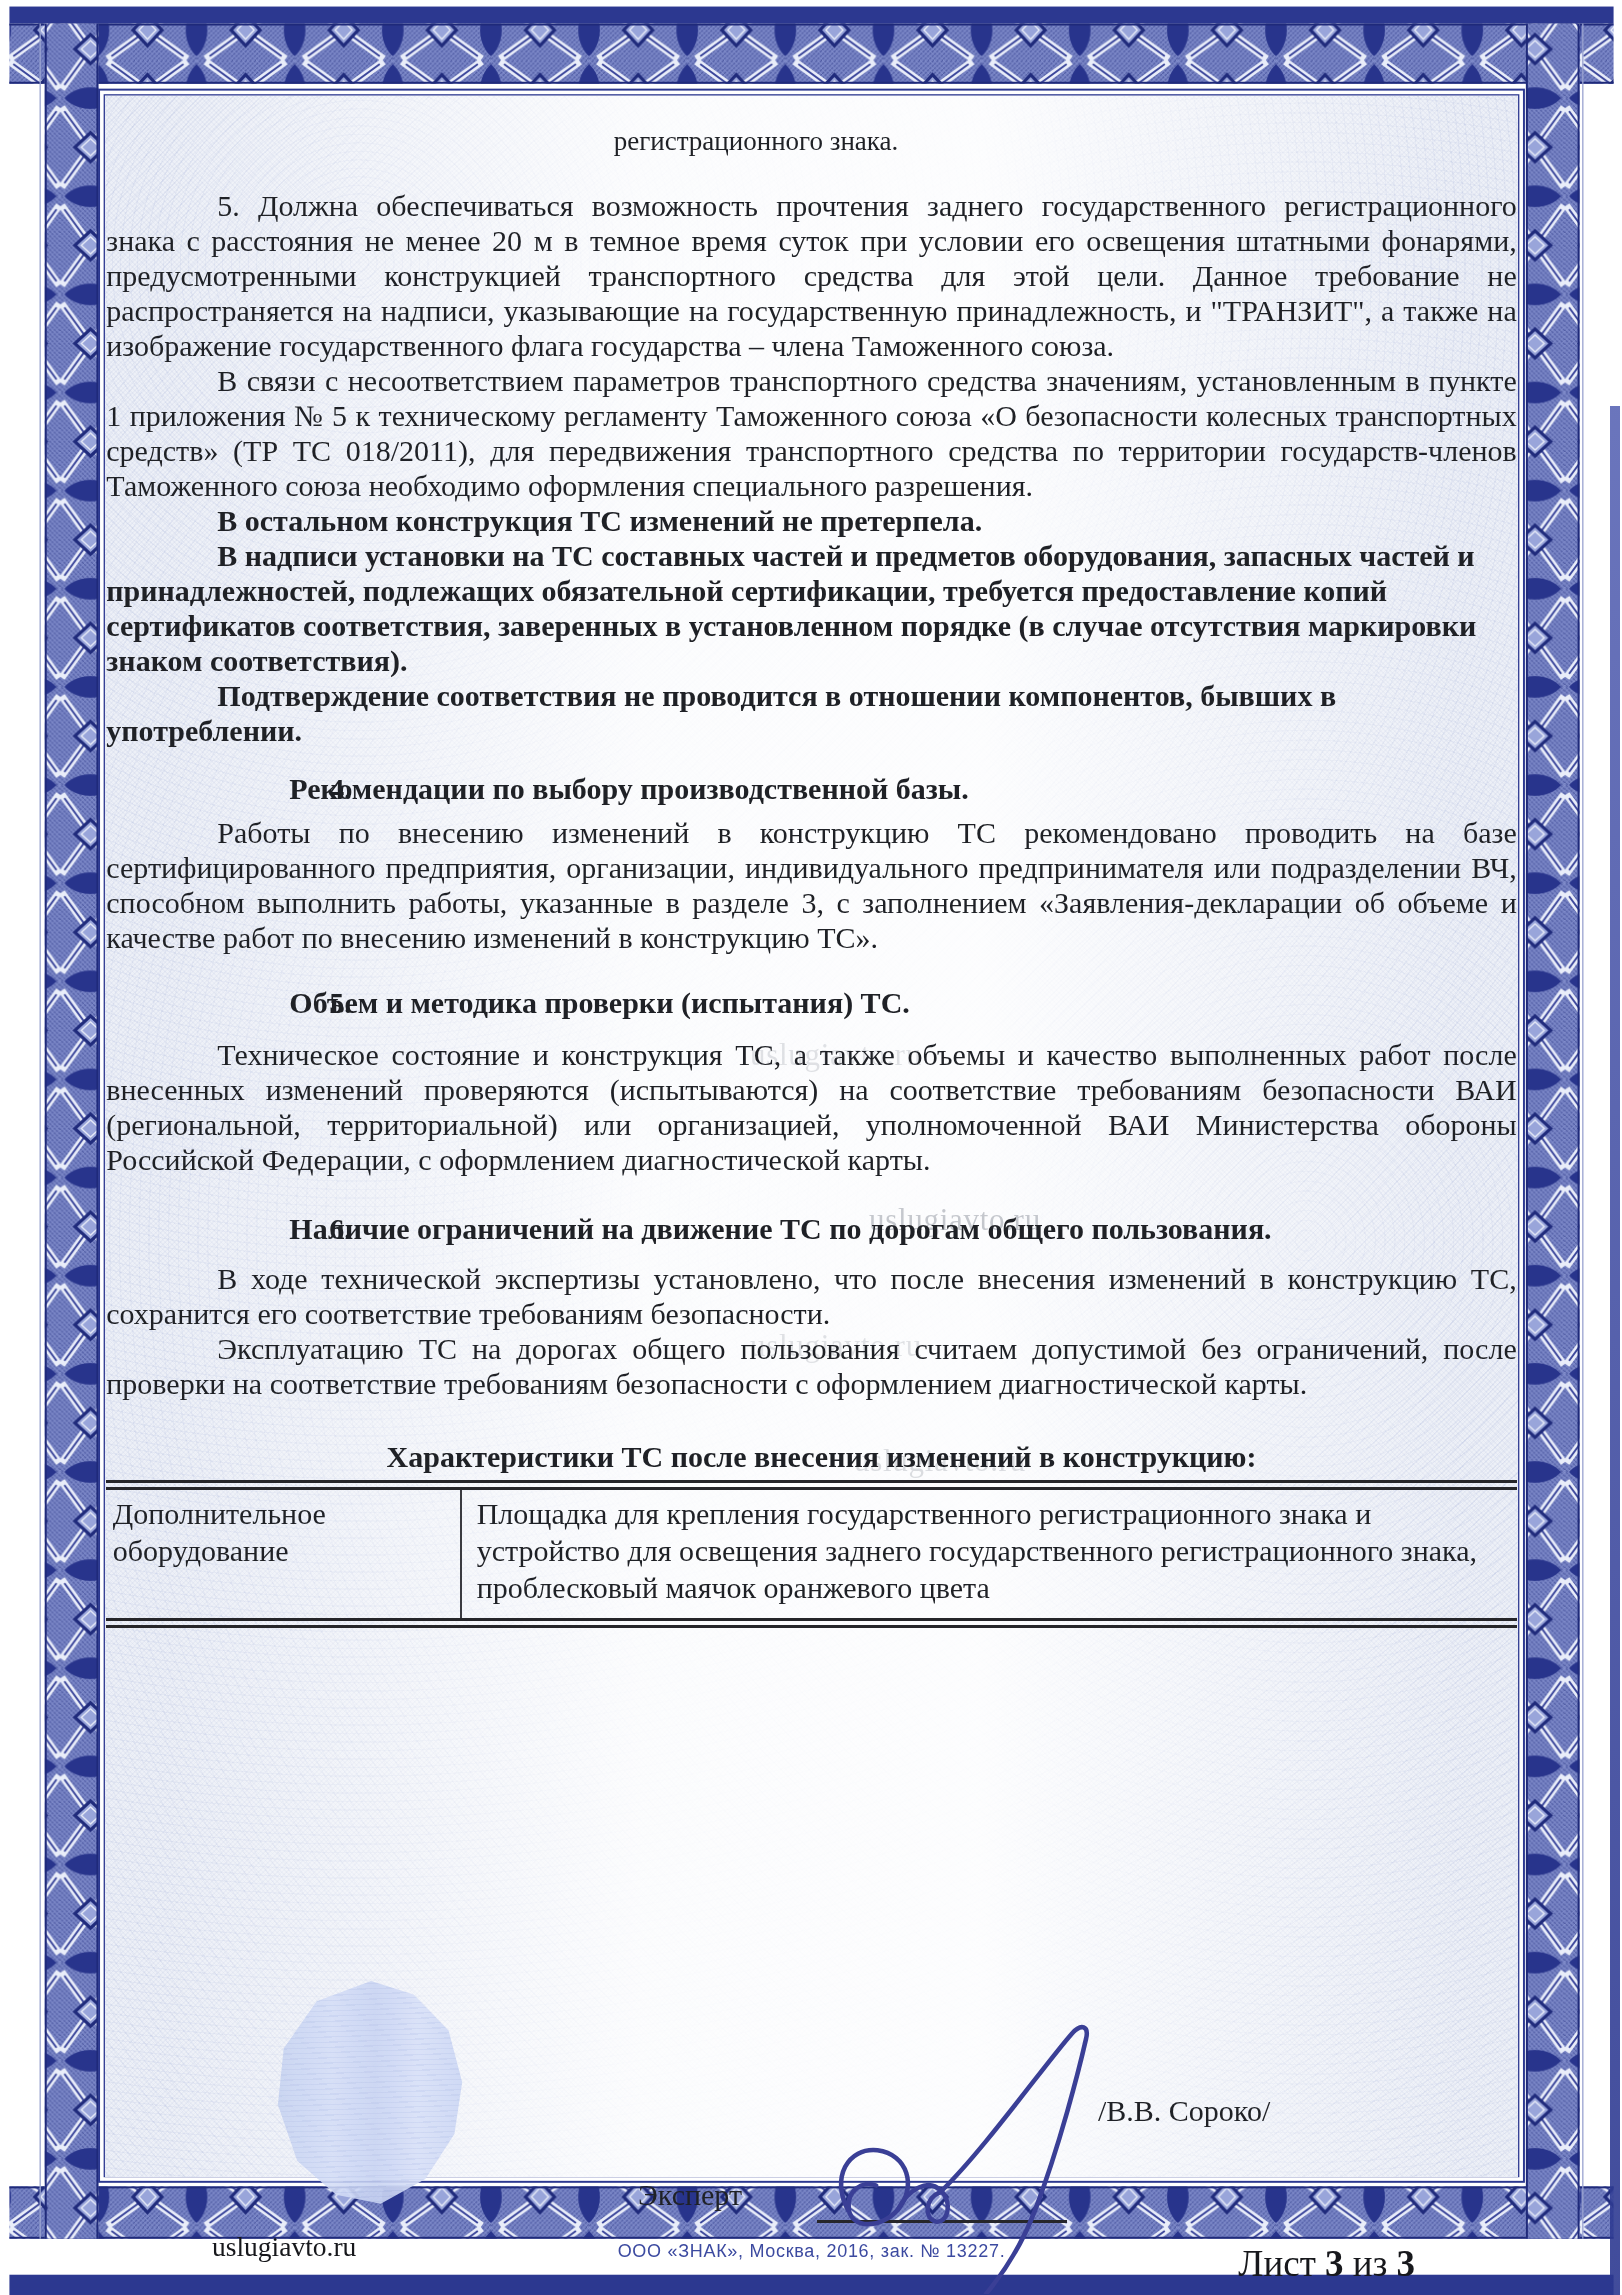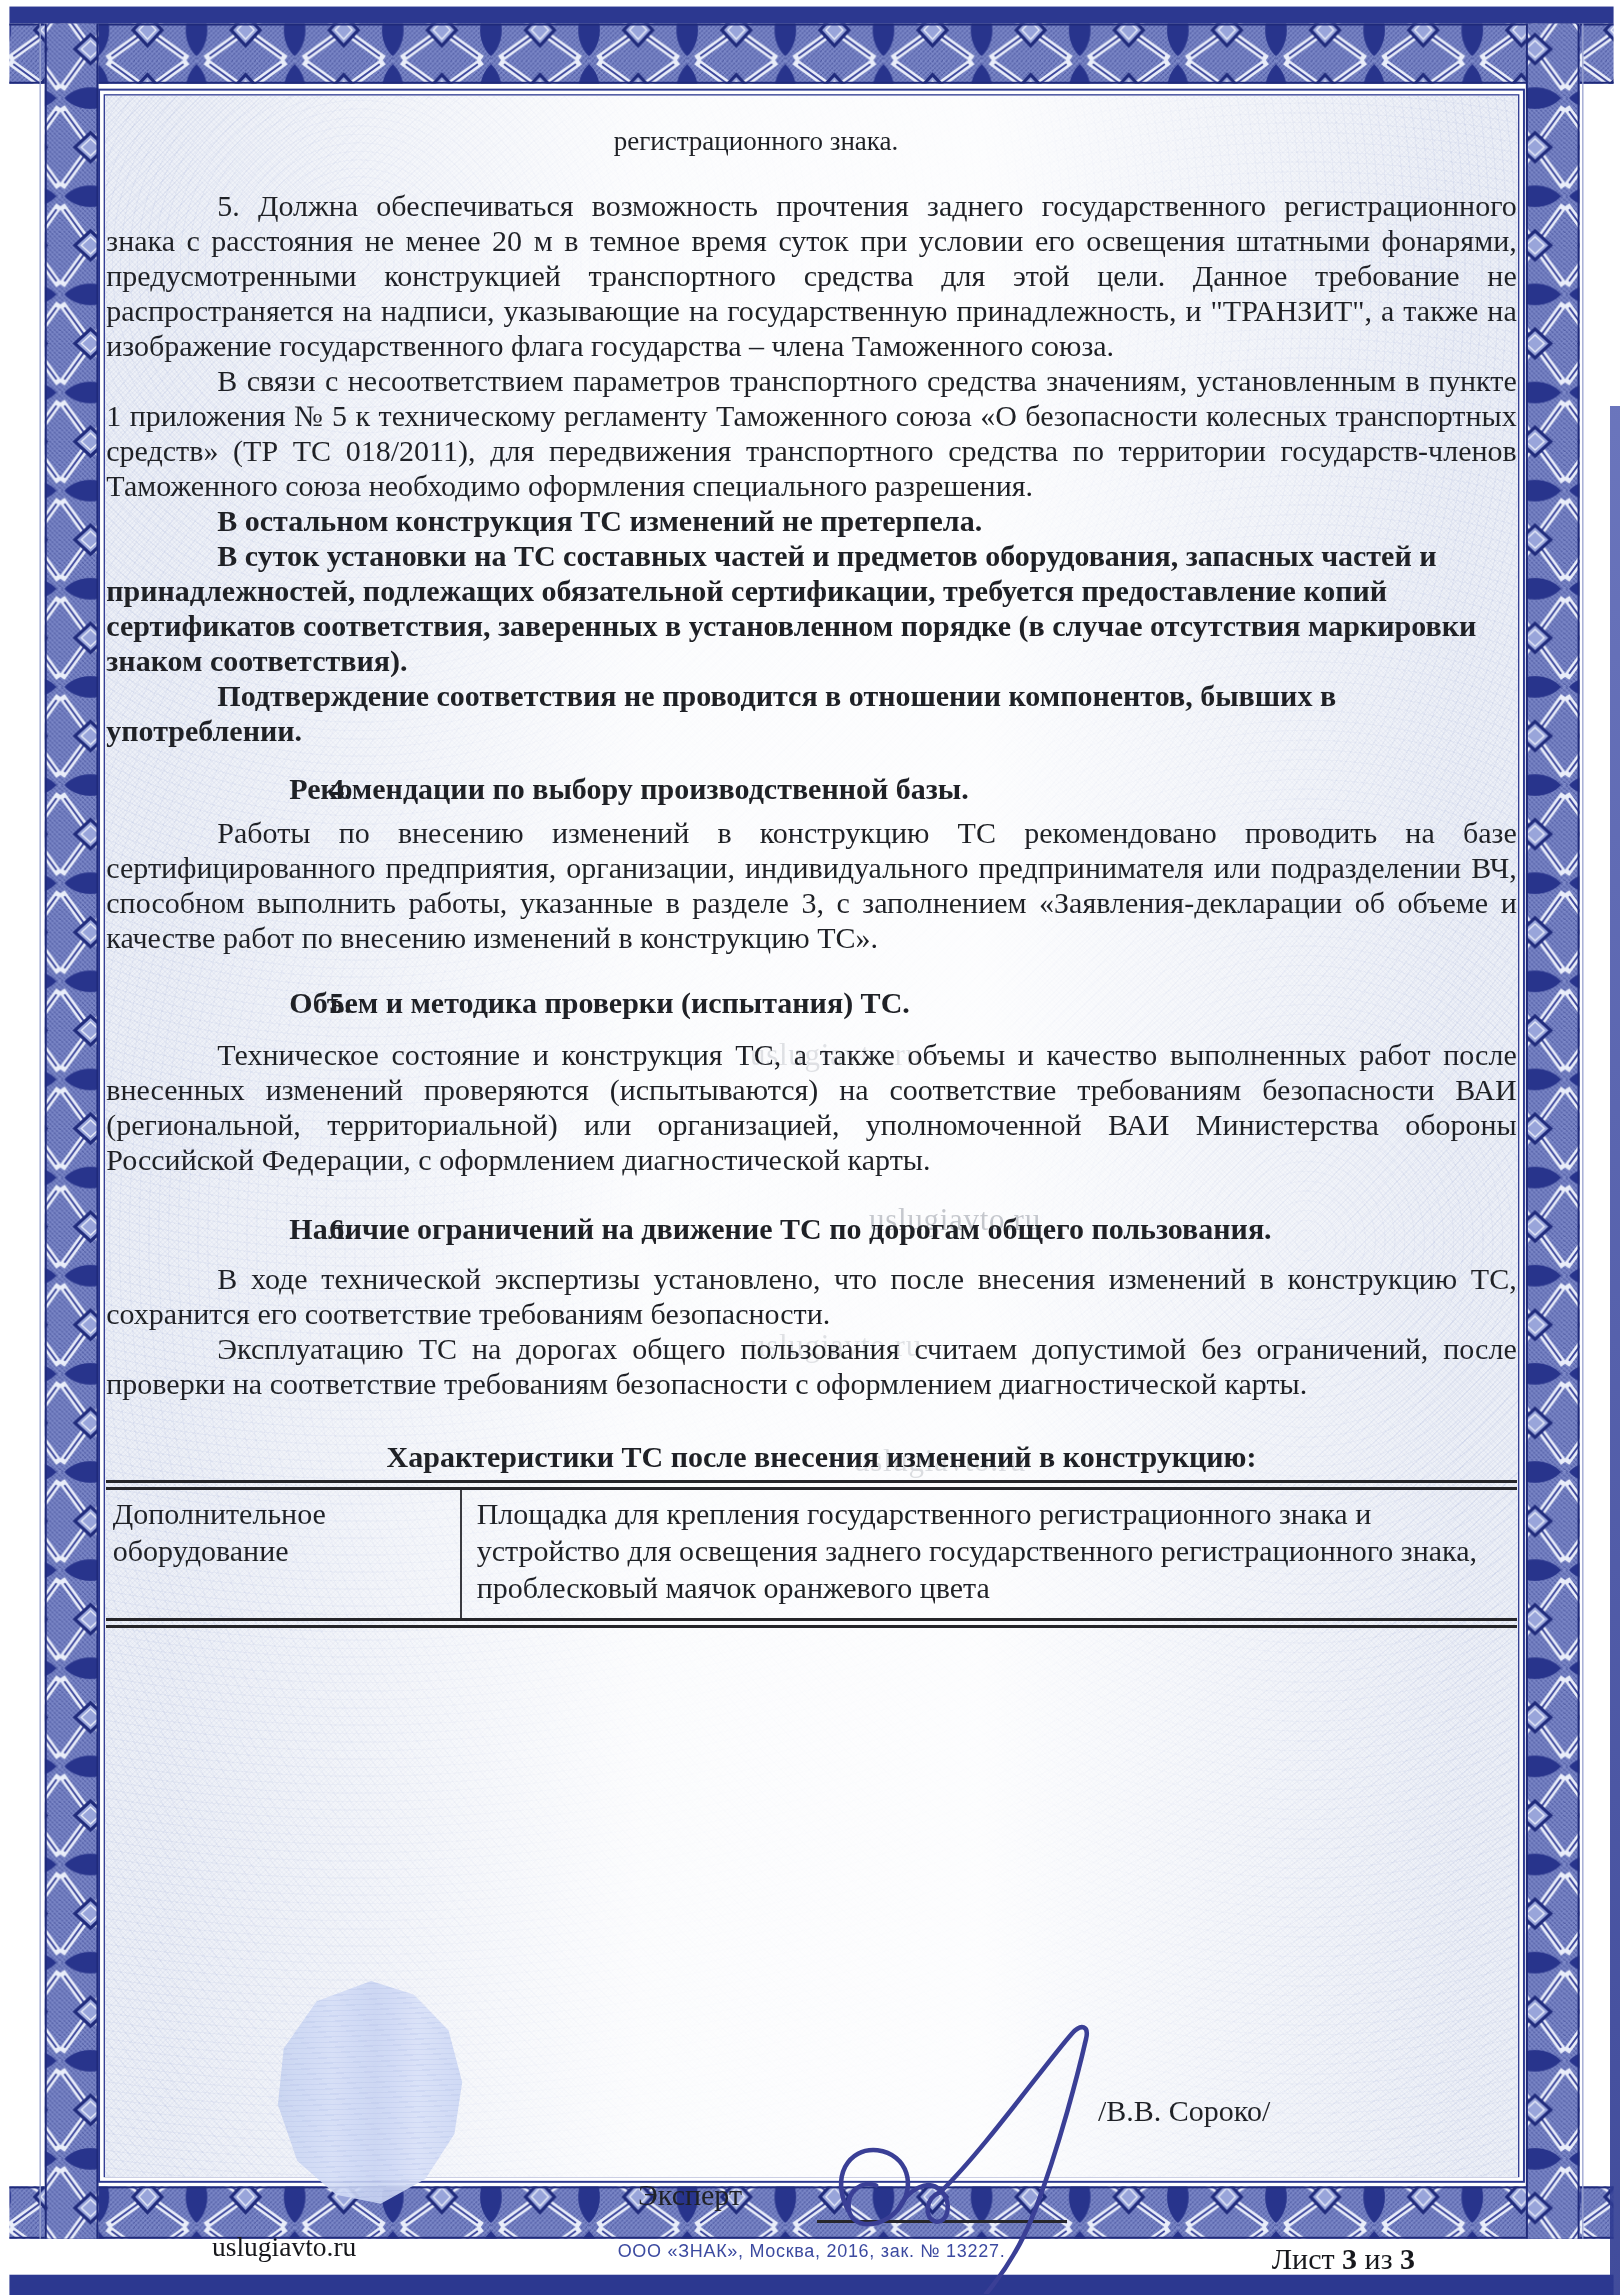--- a/index.html
+++ b/index.html
@@ -60,21 +60,21 @@
   }
 
   
   .sig-role{position:absolute;left:533px;top:2082px;font-size:30px;}
   .sig-line{position:absolute;left:712px;top:2124px;width:250px;height:3.3px;background:#26262a;}
   .sig-name{position:absolute;left:993px;top:1998px;font-size:30px;}
   .sig-svg{position:absolute;left:681px;top:1917px;width:366px;height:281px;}
 
   
   .site-label{position:absolute;left:107px;top:2135px;font-size:27.5px;color:#17181c;}
-  .sheet-label{position:absolute;right:103px;top:2146px;font-size:30px;color:#17181c;}
+  .sheet-label{position:absolute;right:103px;top:2146px;font-size:37px;color:#17181c;}
   .sheet-label b{font-weight:bold;}
   .imprint{position:absolute;left:0;top:2241px;width:1623px;text-align:center;
            font-family:"Liberation Sans","DejaVu Sans",sans-serif;
            font-size:18px;color:#3c4aa0;letter-spacing:0.7px;}
   .right-sliver{position:absolute;right:2.6px;top:406px;bottom:0;width:10.5px;
            background:linear-gradient(#5a66b5,#2c3890);opacity:.9;}
 </style>
 </head>
 <body>
 
@@ -134,21 +134,21 @@
   <div class="wm wm2">uslugiavto.ru</div>
   <div class="wm wm3">uslugiavto.ru</div>
   <div class="wm wm4">uslugiavto.ru</div>
 
   <div class="flow">
     <div class="cont-line">регистрационного знака.</div>
 
     <p class="para top-gap">5. Должна обеспечиваться возможность прочтения заднего государственного регистрационного знака с расстояния не менее 20 м в темное время суток при условии его освещения штатными фонарями, предусмотренными конструкцией транспортного средства для этой цели. Данное требование не распространяется на надписи, указывающие на государственную принадлежность, и "ТРАНЗИТ", а также на изображение государственного флага государства – члена Таможенного союза.</p>
     <p class="para">В связи с несоответствием параметров транспортного средства значениям, установленным в пункте 1 приложения № 5 к техническому регламенту Таможенного союза «О безопасности колесных транспортных средств» (ТР ТС 018/2011), для передвижения транспортного средства по территории государств-членов Таможенного союза необходимо оформления специального разрешения.</p>
     <p class="para ragged">В остальном конструкция ТС изменений не претерпела.</p>
-    <p class="para ragged">В суток установки на ТС составных частей и предметов оборудования, запасных частей и принадлежностей, подлежащих обязательной сертификации, требуется предоставление копий сертификатов соответствия, заверенных в установленном порядке (в случае отсутствия маркировки знаком соответствия).</p>
+    <p class="para ragged">В надписи установки на ТС составных частей и предметов оборудования, запасных частей и принадлежностей, подлежащих обязательной сертификации, требуется предоставление копий сертификатов соответствия, заверенных в установленном порядке (в случае отсутствия маркировки знаком соответствия).</p>
     <p class="para ragged">Подтверждение соответствия не проводится в отношении компонентов, бывших в употреблении.</p>
 
     <p class="heading h4">
       <span class="h-num">4.</span><span>Рекомендации по выбору производственной базы.</span>
     </p>
     <p class="para">Работы по внесению изменений в конструкцию ТС рекомендовано проводить на базе сертифицированного предприятия, организации, индивидуального предпринимателя или подразделении ВЧ, способном выполнить работы, указанные в разделе 3, с заполнением «Заявления-декларации об объеме и качестве работ по внесению изменений в конструкцию ТС».</p>
 
     <p class="heading h5">
       <span class="h-num">5.</span><span>Объем и методика проверки (испытания) ТС.</span>
     </p>

